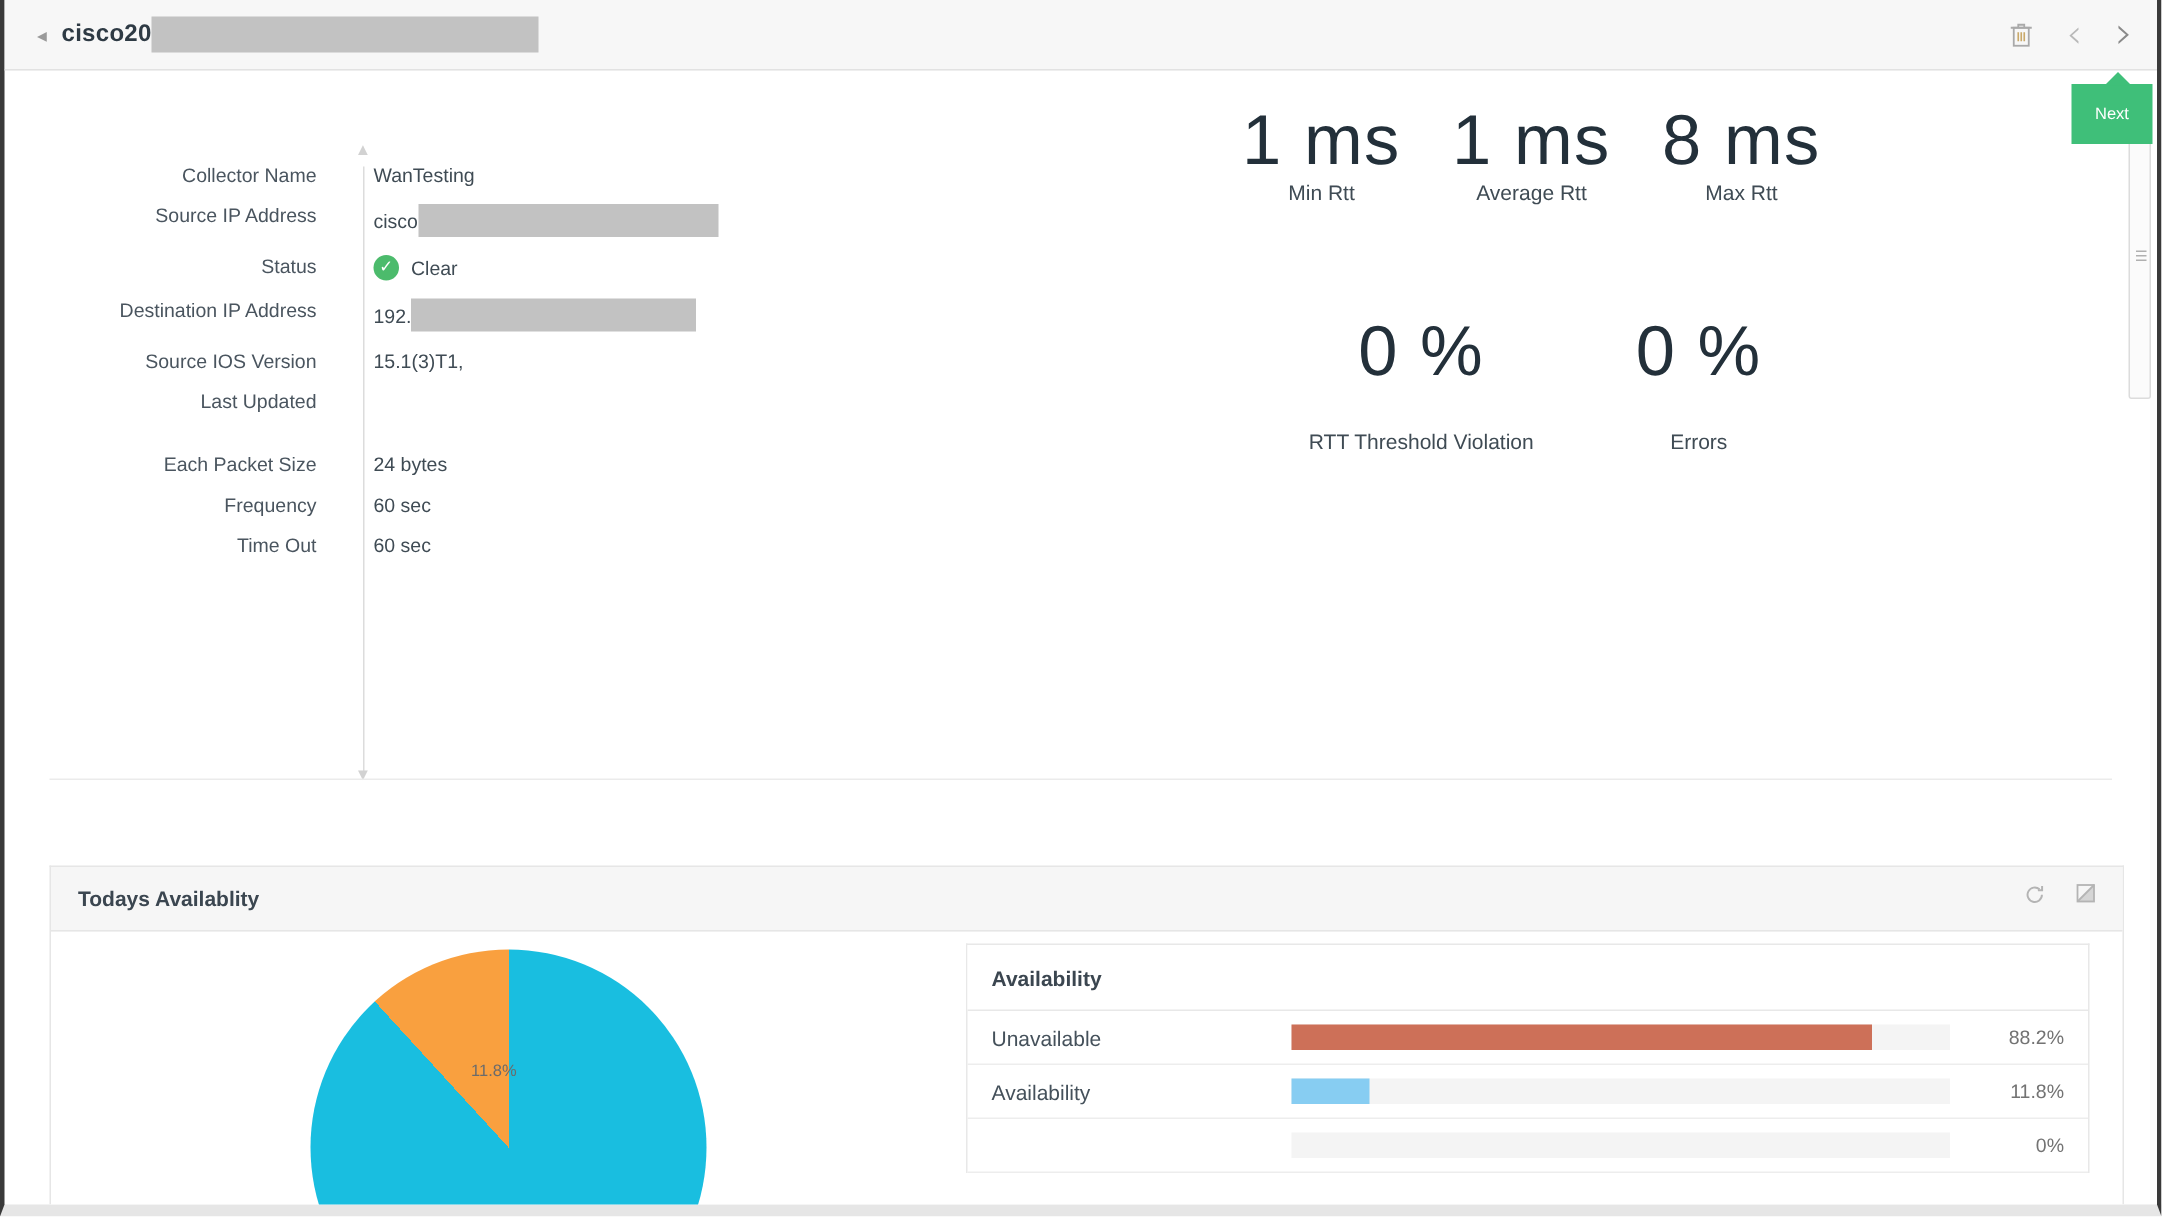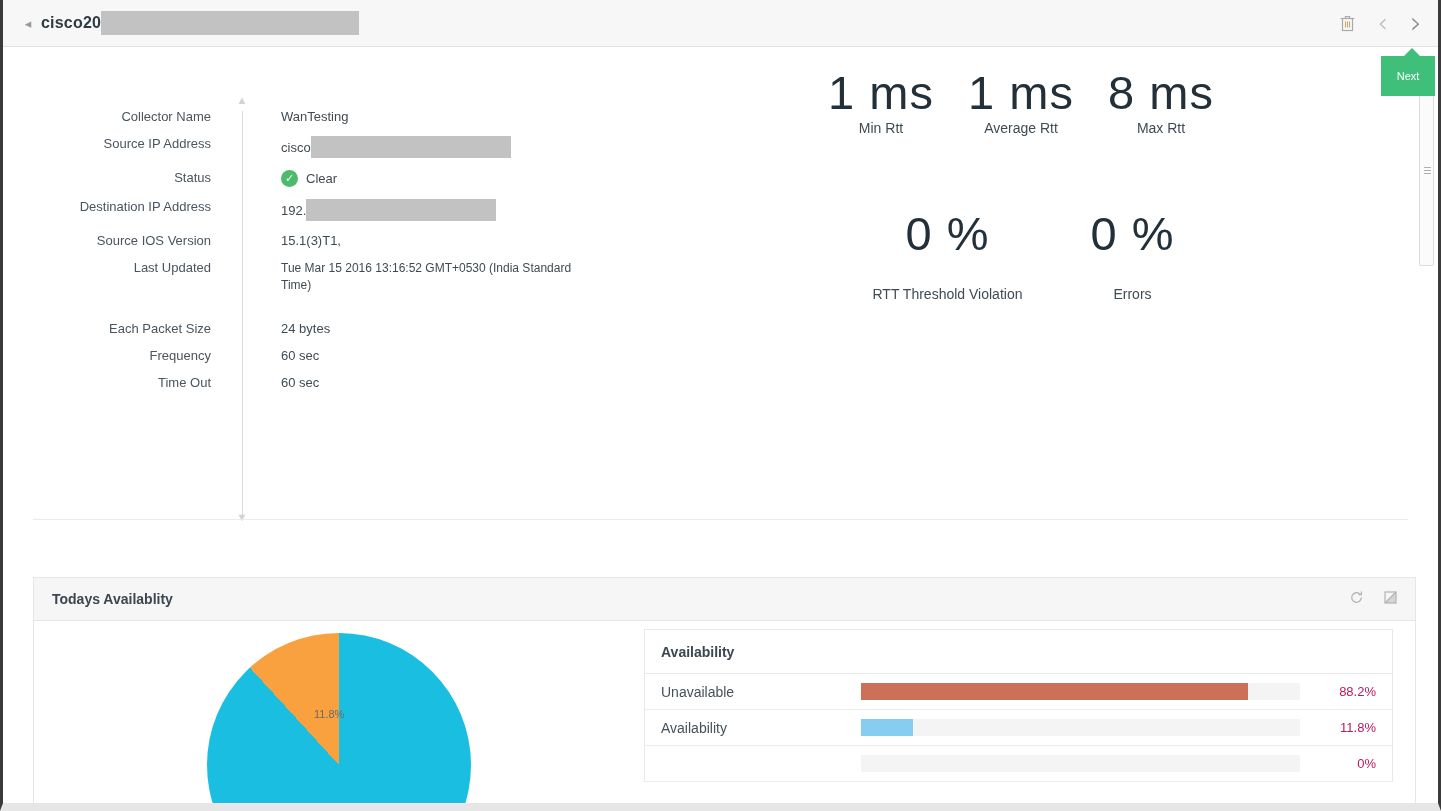--- a/index.html
+++ b/index.html
@@ -108,21 +108,20 @@
   .detail-scroll-up { top: 30px; }
   .detail-scroll-dn { top: 447px; }
   .detail-divider {
     position: absolute; left: 239px; top: 46px;
     width: 1px; height: 404px;
     background: #dcdcdc;
   }
   .drow {
     display: flex;
     margin-bottom: 12px;
-    gap: 32px;
   }
   .drow.gap { margin-top: 27px; }
   .dlabel {
     width: 224px; text-align: right; padding-right: 16px;
     font-size: 13px; color: #4a555f;
   }
   .dval {
     padding-left: 22px;
     font-size: 13px; color: #3f4b54;
     display: flex; align-items: center; flex-wrap: wrap;
@@ -215,21 +214,21 @@
   .at-row {
     display: flex; align-items: center;
     height: 36px;
     border-bottom: 1px solid #ededed;
     padding: 0 16px;
   }
   .at-name { width: 200px; font-size: 14px; color: #45515b; }
   .at-bar-cell { flex: 1; padding-right: 18px; }
   .at-bar-track { height: 17px; background: #f4f4f4; width: 100%; }
   .at-bar { height: 17px; }
-  .at-pct { width: 58px; text-align: right; font-size: 13px; color: #be185d; }
+  .at-pct { width: 58px; text-align: right; font-size: 13px; color: #737373; }
 </style>
 </head>
 <body>
 
 <div id="root">
 
   <div class="topbar">
     <div class="back-caret">◂</div>
     <div class="topbar-title">
       <span>cisco20</span>
@@ -299,21 +298,20 @@
           </div>
         </div>
 
         <div class="drow">
           <div class="dlabel">Source IOS Version</div>
           <div class="dval">15.1(3)T1,</div>
         </div>
 
         <div class="drow">
           <div class="dlabel">Last Updated</div>
-          <div class="dval small">Tue Mar 15 2016 13:16:52 GMT+0530 (India Standard Time)</div>
         </div>
 
         <div class="drow gap">
           <div class="dlabel">Each Packet Size</div>
           <div class="dval">24 bytes</div>
         </div>
 
         <div class="drow">
           <div class="dlabel">Frequency</div>
           <div class="dval">60 sec</div>

